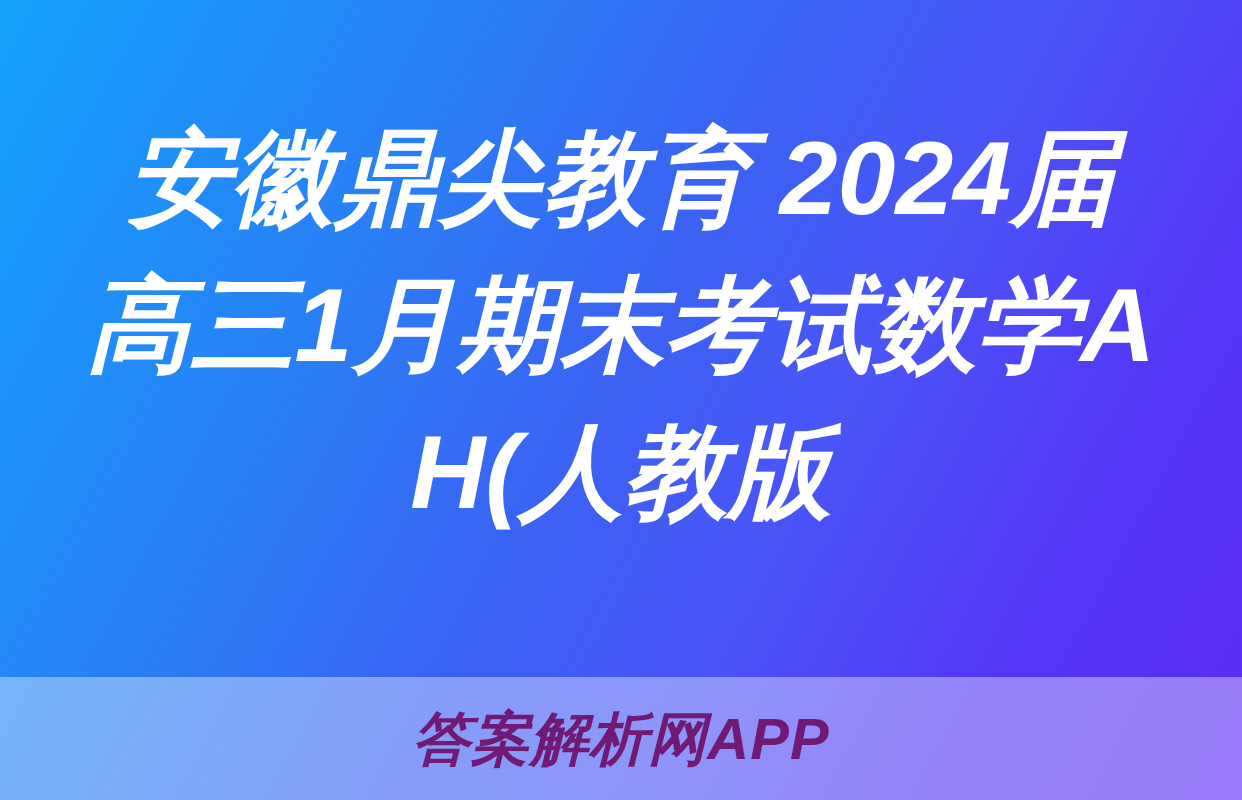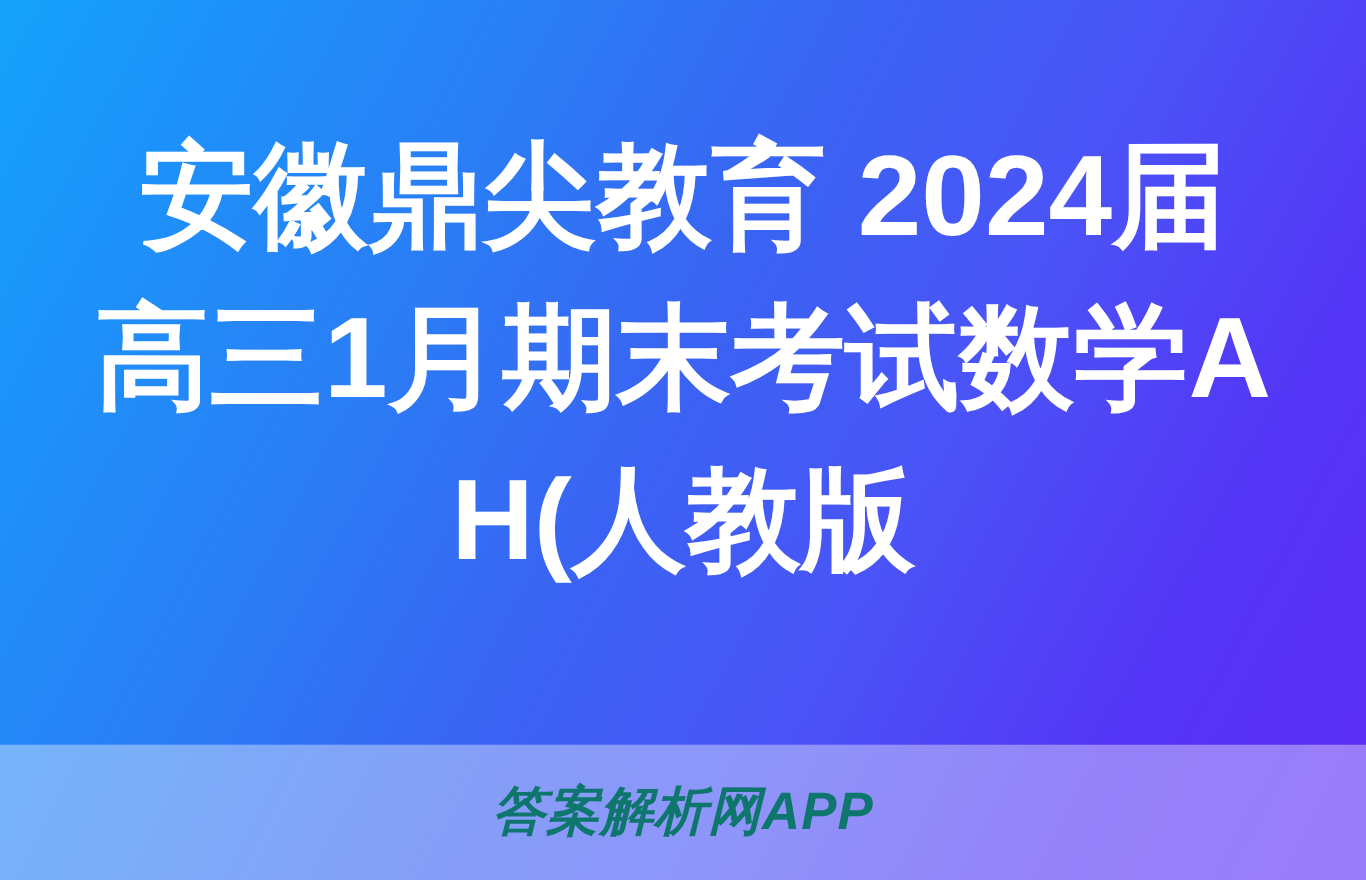--- a/index.html
+++ b/index.html
@@ -45,42 +45,43 @@
     box-sizing: border-box;
   }
 
   #poster-title {
     width: 1090px;
     margin: 0;
     text-align: center;
     color: #ffffff;
     font-size: 104px;
     font-weight: bold;
+    font-style: italic;
     line-height: 147px;
     letter-spacing: 0px;
     word-break: break-all;
     text-rendering: geometricPrecision;
   }
 
   
   #footer-band {
     position: absolute;
     left: 0;
     top: 677px;
     width: 1242px;
     height: 123px;
     background: rgba(255, 255, 255, 0.38);
     display: flex;
     align-items: center;
     justify-content: center;
   }
 
   #footer-watermark {
-    color: #0f766e;
-    font-size: 48px;
+    color: #701a75;
+    font-size: 58px;
     font-weight: bold;
     font-style: italic;
     letter-spacing: 1px;
     line-height: 1;
     white-space: nowrap;
   }
 </style>
 </head>
 <body>
 

